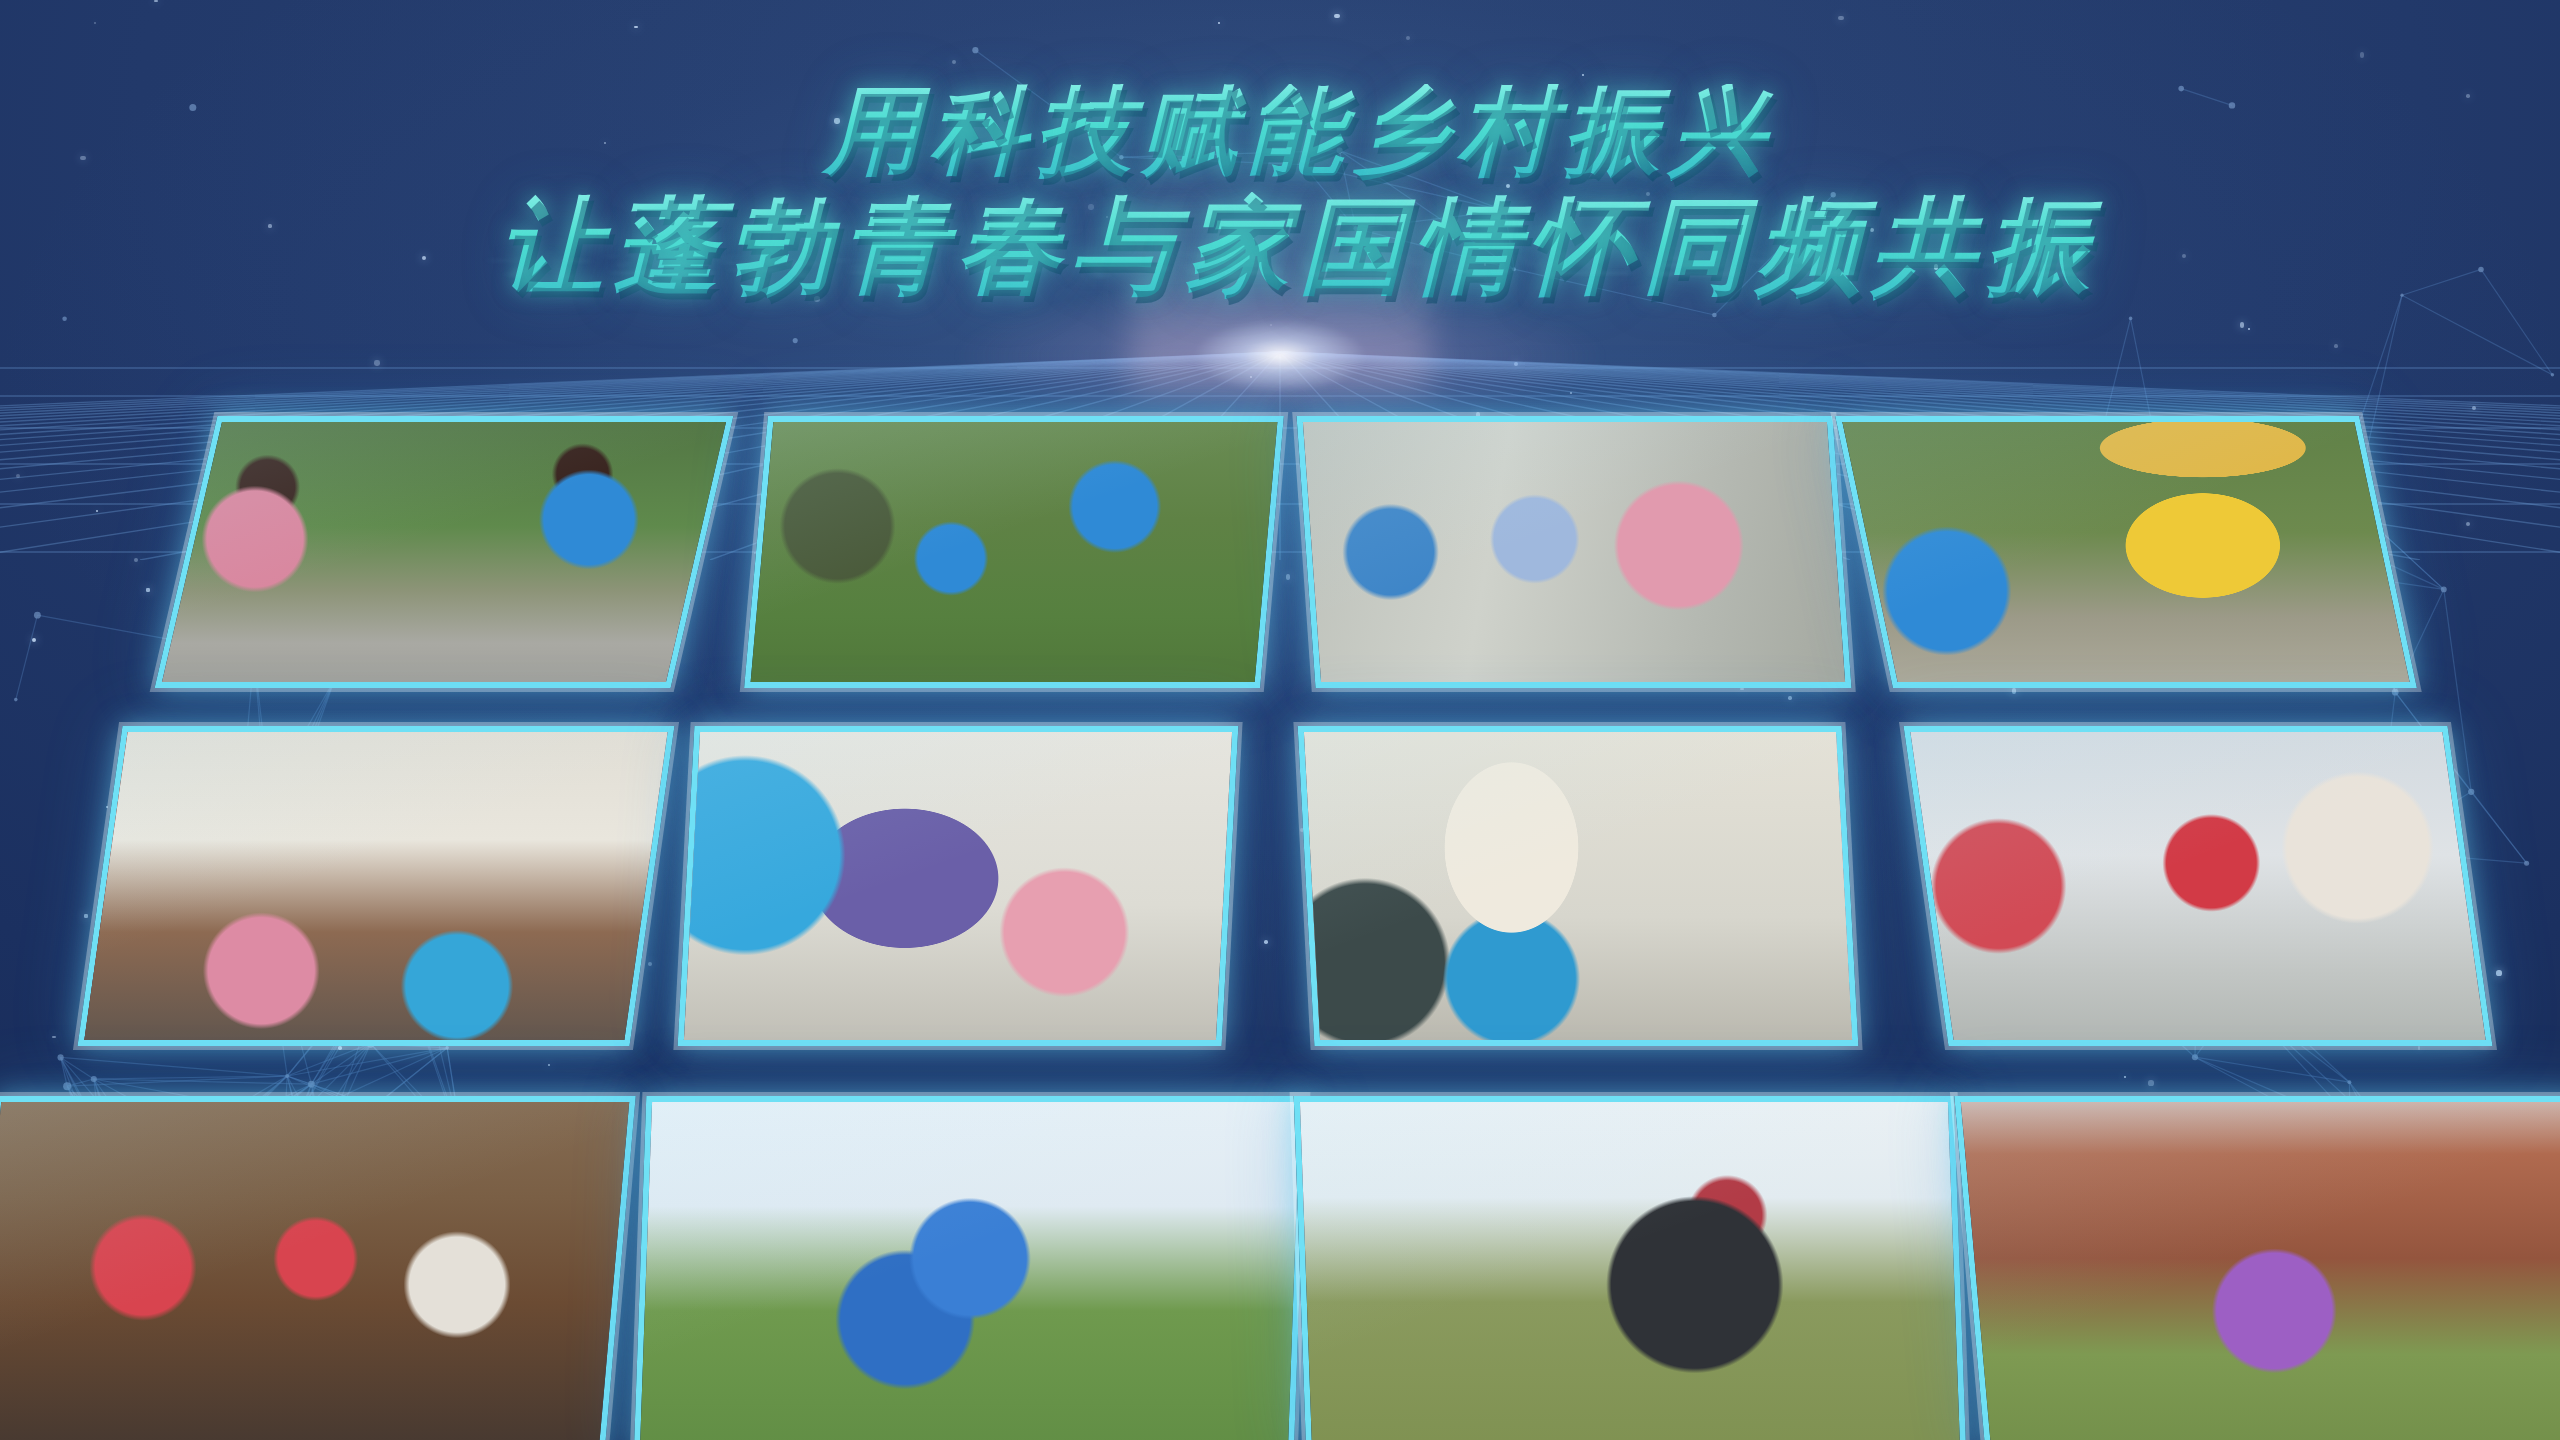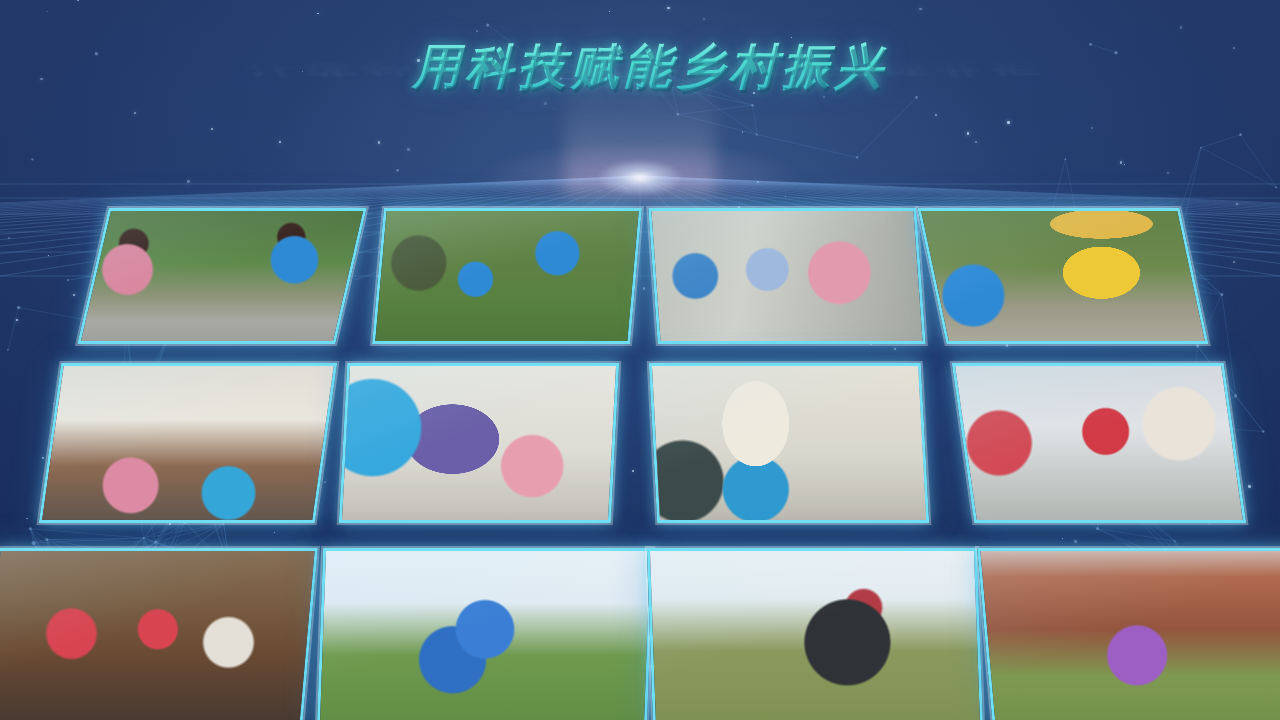--- a/index.html
+++ b/index.html
@@ -754,20 +754,21 @@
         <line x1="0" y1="82" x2="1280" y2="82" opacity="0.22"></line>
         <line x1="0" y1="102" x2="1280" y2="102" opacity="0.22"></line>
         <line x1="0" y1="126" x2="1280" y2="126" opacity="0.22"></line>
       </svg>
   </div>
   <div class="core-beam"></div>
   <div class="core-glow"></div>
 
   <div class="title-wrap">
     <span class="title-line l1">用科技赋能乡村振兴</span>
+    <span class="title-line l2">让蓬勃青春与家国情怀同频共振</span>
     <span class="title-reflection">让蓬勃青春与家国情怀同频共振</span>
   </div>
 
   <div class="grid" id="grid">
       <div class="card" style="left: 93px; top: 208px; width: 258px; height: 136px; transform: skewX(-13deg);">
         <div class="photo p-orchard" style="transform: skewX(13deg) scale(1.25);"></div>
         <div class="tone"></div>
       </div>
       <div class="card" style="left: 378px; top: 208px; width: 258px; height: 136px; transform: skewX(-5deg);">
         <div class="photo p-field" style="transform: skewX(5deg) scale(1.25);"></div>

